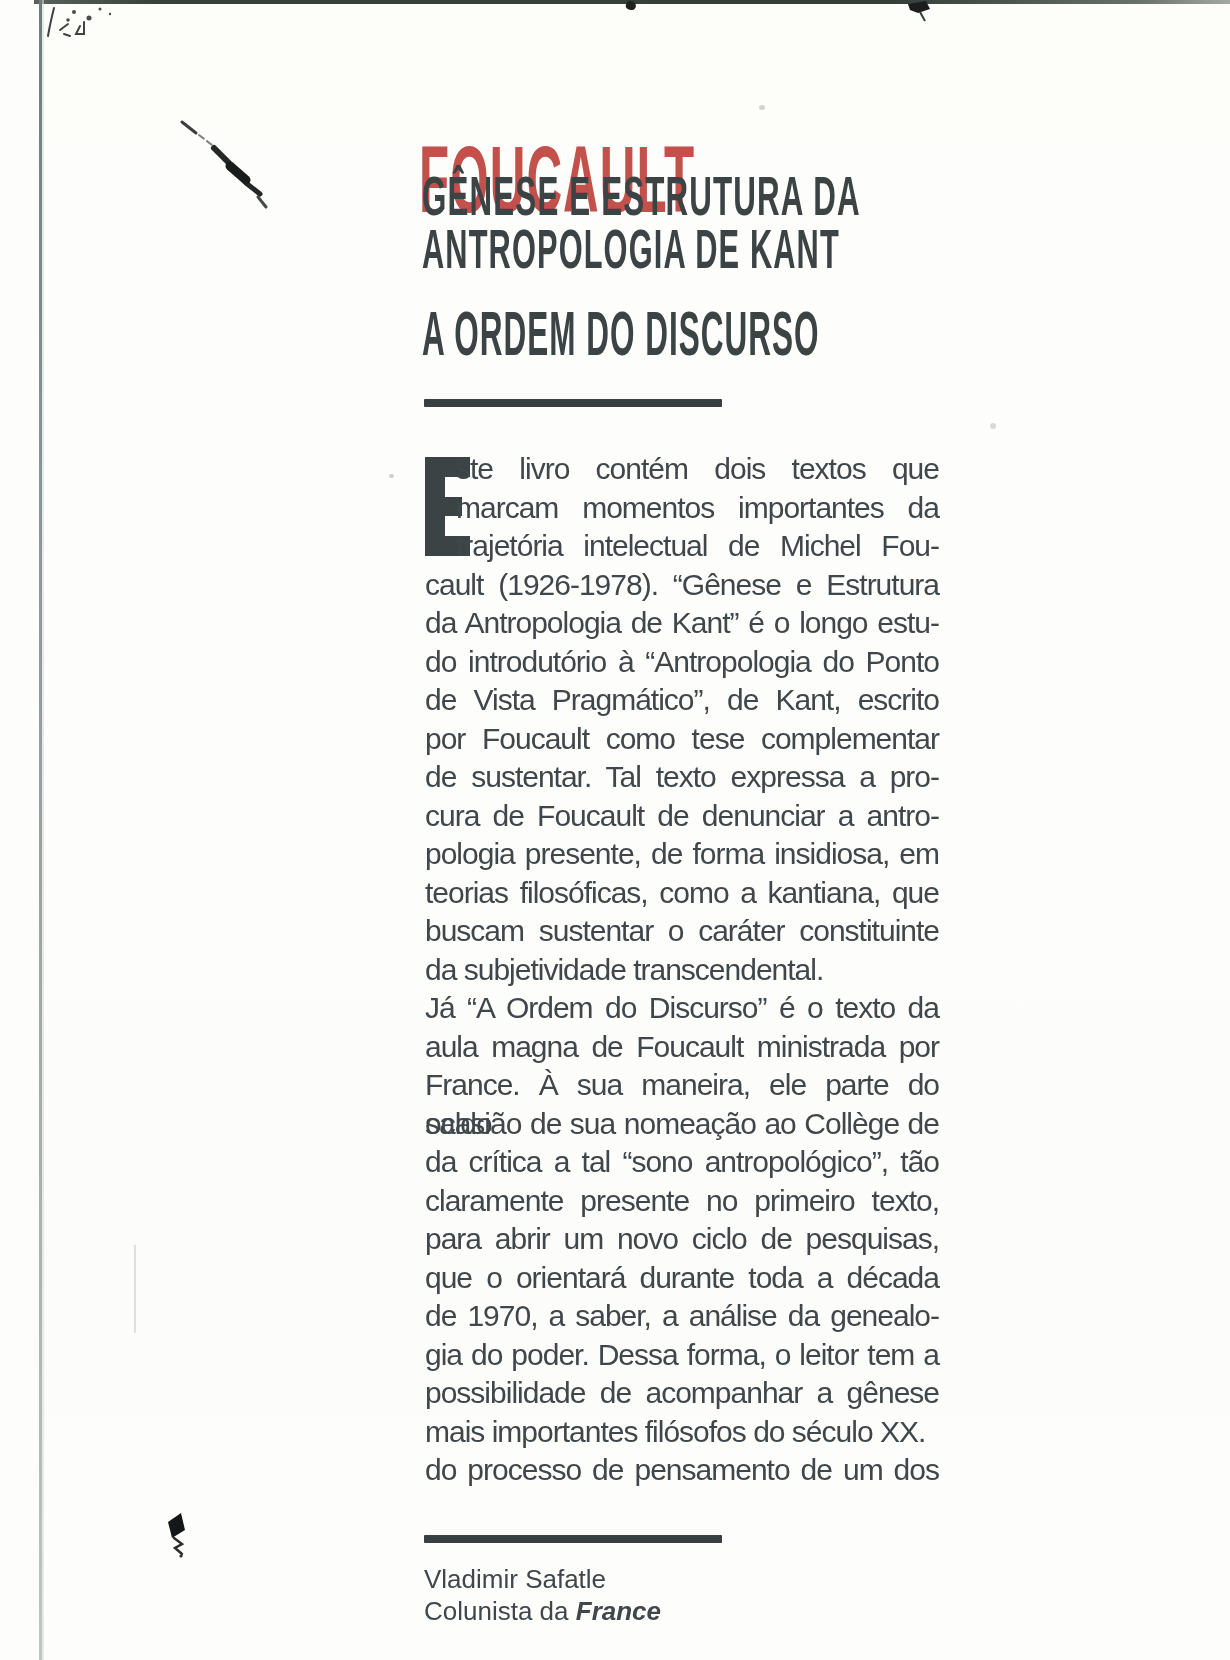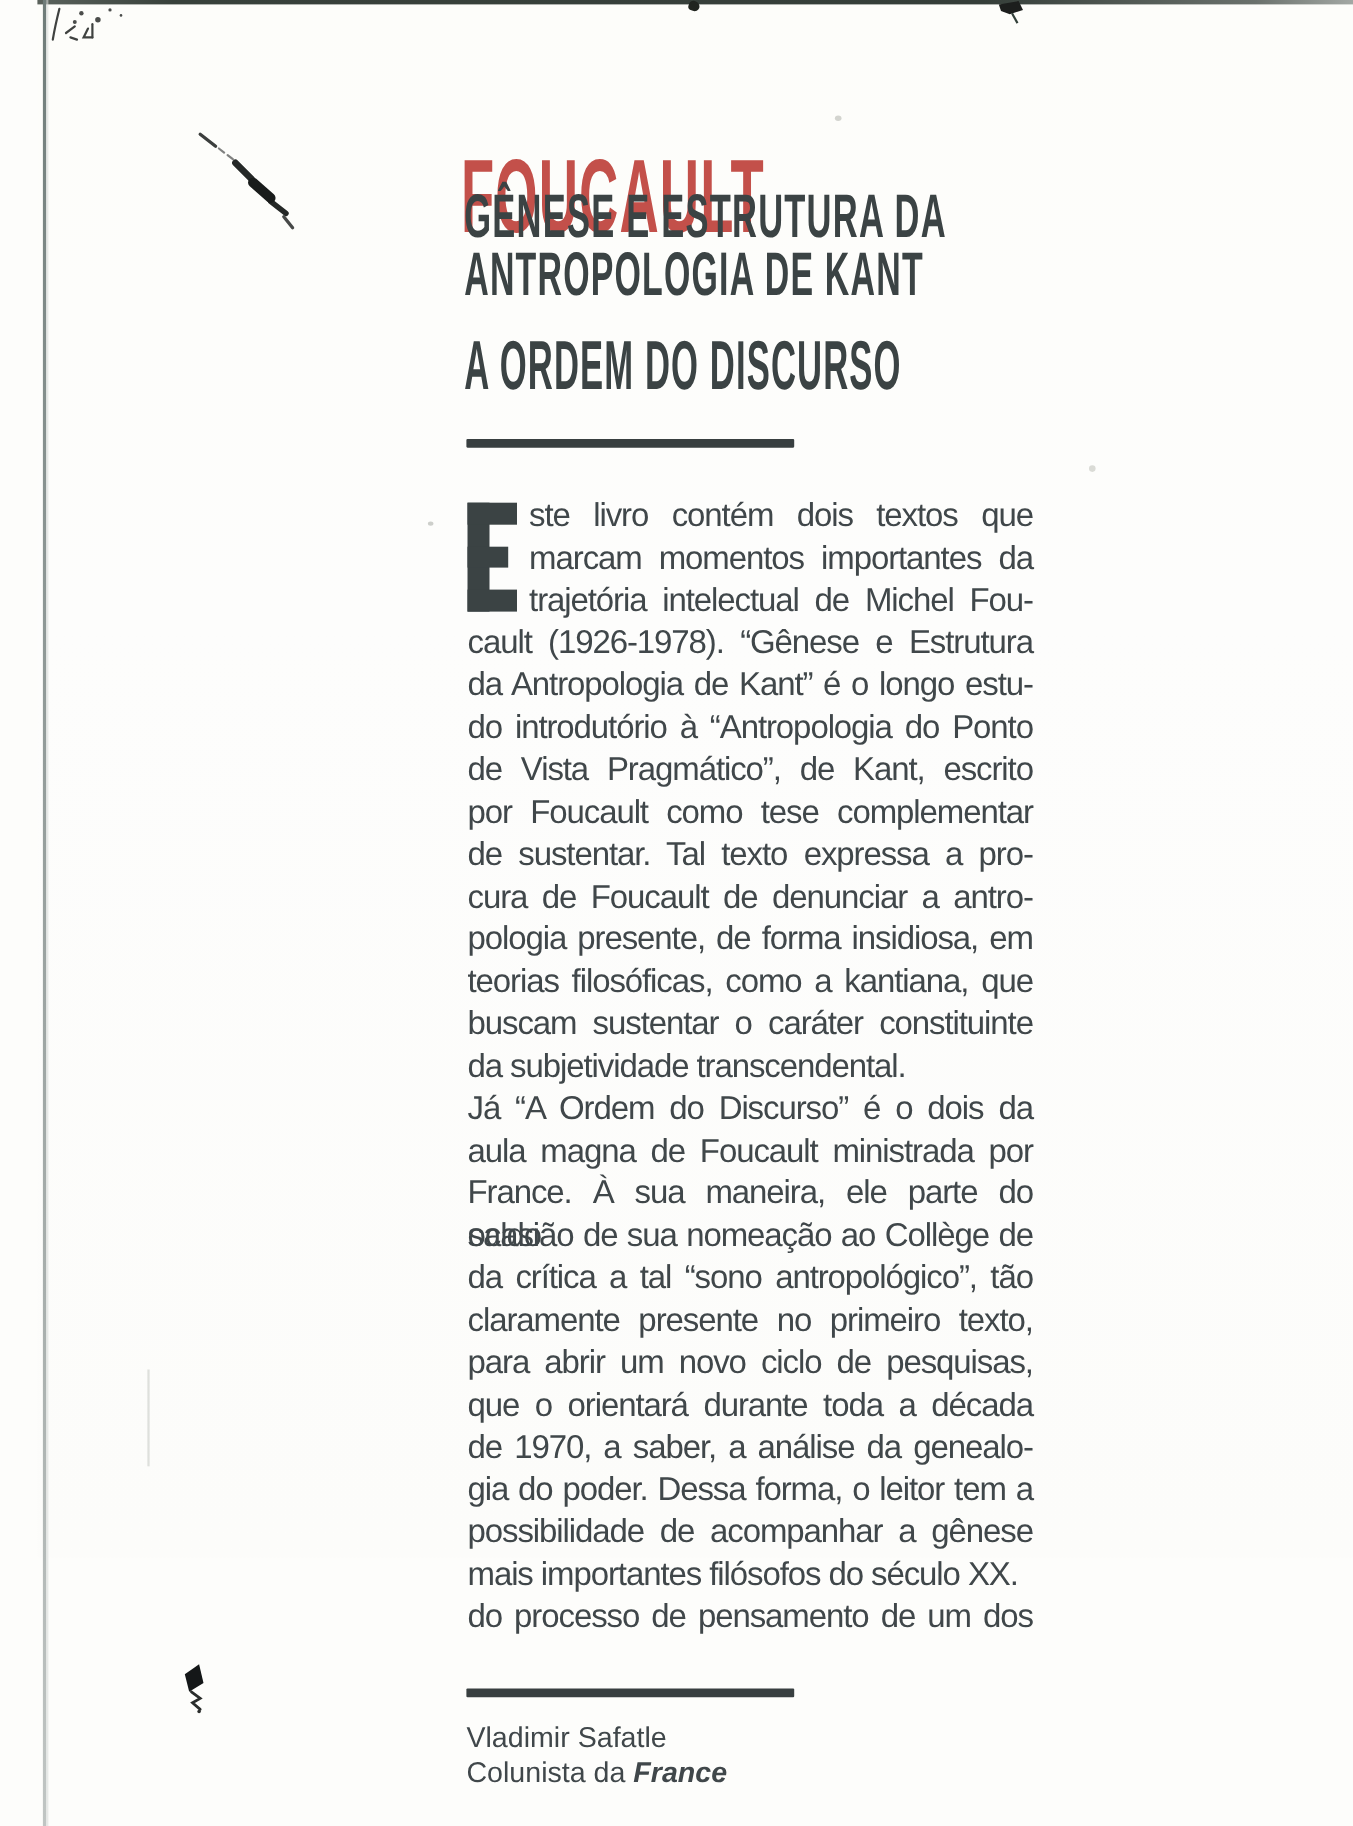--- a/index.html
+++ b/index.html
@@ -53,21 +53,21 @@
     position:absolute;left:391px;top:450px;width:514px;
     font-size:30px;color:var(--bodytext,#40474a);
     letter-spacing:-1px;
   }
   .line{
     height:38.5px;line-height:38.5px;
     text-align:justify;text-align-last:justify;
     overflow:visible;white-space:normal;
   }
   .line.flush{text-align-last:left;}
-  .line.indent{padding-left:56px;}
+  .line.indent{padding-left:31px;}
 
   
   .footer{position:absolute;left:390px;top:1563px;font-size:26px;line-height:32px;color:var(--bodytext,#40474a);}
   .pub{font-weight:bold;font-style:italic;}
 
   
   .artifact{position:absolute;}
   .speck-top-mid{left:592px;top:1px;width:10px;height:9px;background:#20241f;border-radius:45% 55% 50% 40%;transform:rotate(18deg);}
   .faint-dot{position:absolute;border-radius:50%;}
   .fd1{left:725px;top:105px;width:6px;height:5px;background:#d3d4cf;}
@@ -107,21 +107,21 @@
       <div class="line">da Antropologia de Kant” é o longo estu-</div>
       <div class="line">do introdutório à “Antropologia do Ponto</div>
       <div class="line">de Vista Pragmático”, de Kant, escrito</div>
       <div class="line">por Foucault como tese complementar</div>
       <div class="line">de sustentar. Tal texto expressa a pro-</div>
       <div class="line">cura de Foucault de denunciar a antro-</div>
       <div class="line">pologia presente, de forma insidiosa, em</div>
       <div class="line">teorias filosóficas, como a kantiana, que</div>
       <div class="line">buscam sustentar o caráter constituinte</div>
       <div class="line flush">da subjetividade transcendental.</div>
-      <div class="line">Já “A Ordem do Discurso” é o dois da</div>
+      <div class="line">Já “A Ordem do Discurso” é o texto da</div>
       <div class="line">aula magna de Foucault ministrada por</div>
       <div class="line">France. À sua maneira, ele parte do saldo</div>
       <div class="line">ocasião de sua nomeação ao Collège de</div>
       <div class="line">da crítica a tal “sono antropológico”, tão</div>
       <div class="line">claramente presente no primeiro texto,</div>
       <div class="line">para abrir um novo ciclo de pesquisas,</div>
       <div class="line">que o orientará durante toda a década</div>
       <div class="line">de 1970, a saber, a análise da genealo-</div>
       <div class="line">gia do poder. Dessa forma, o leitor tem a</div>
       <div class="line">possibilidade de acompanhar a gênese</div>

